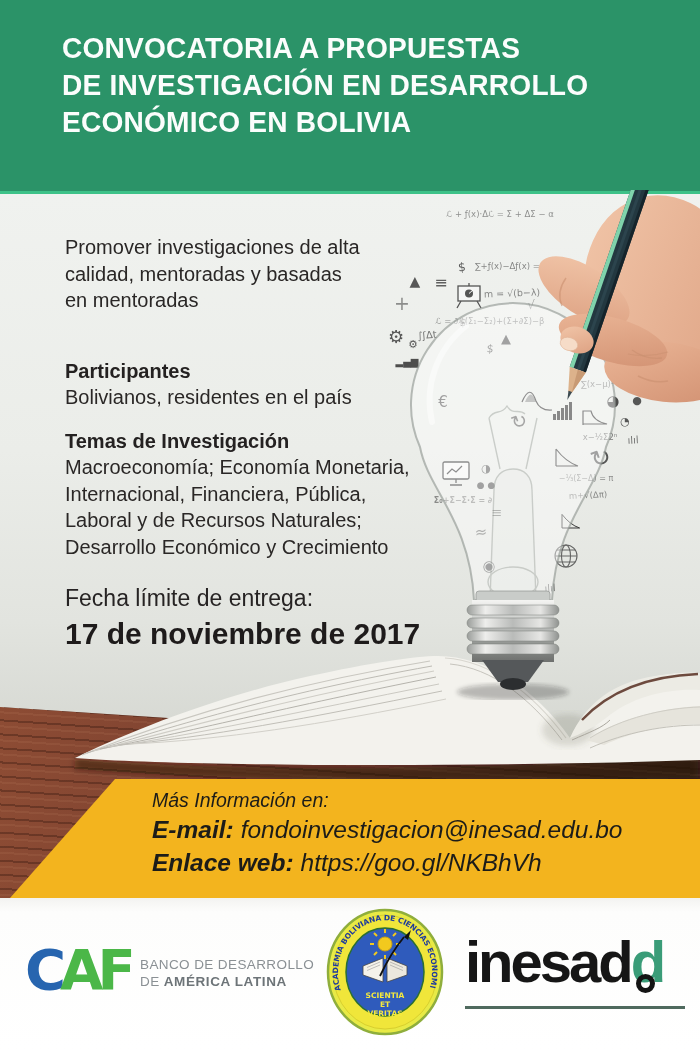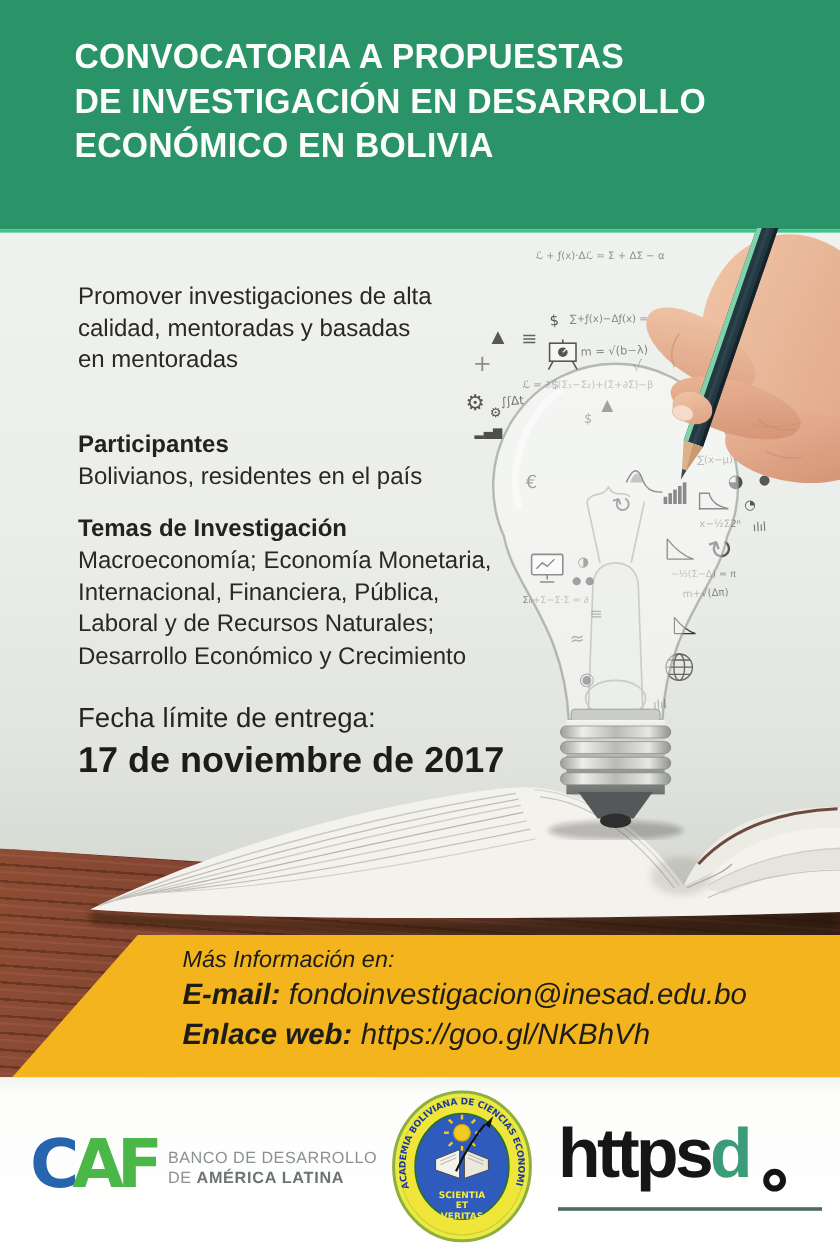--- a/index.html
+++ b/index.html
@@ -1,18 +1,18 @@
 <!DOCTYPE html>
 <html><head>
 <meta charset="utf-8">
 <style>
   html,body{margin:0;padding:0;background:#888;}
   .poster{
     position:relative;width:700px;height:1050px;margin:0 auto;
-    background:#ffffff;overflow:hidden;
+    background:#fef9c3;overflow:hidden;
     font-family:"Liberation Sans",sans-serif;color:#262323;
   }
   
   .header-band{position:absolute;left:0;top:0;width:700px;height:191px;background:#2B9368;}
   .header-accent{position:absolute;left:0;top:191px;width:700px;height:3px;background:#3DC288;}
   .title{
     position:absolute;left:62px;top:30px;color:#fbfdfc;font-weight:bold;
     font-size:29px;line-height:37px;letter-spacing:.2px;
     transform:scaleX(.97);transform-origin:left top;
   }
@@ -129,21 +129,21 @@
       <span class="doodle" style="left: 637px; top: 400px; font-size: 11px; opacity: 0.85; transform: translate(-50%, -50%) rotate(0deg);">●</span>
       <span class="doodle" style="left: 625px; top: 421px; font-size: 11px; opacity: 0.85; transform: translate(-50%, -50%) rotate(0deg);">◔</span>
       <span class="doodle" style="left: 600px; top: 437px; font-size: 8.5px; opacity: 0.65; transform: translate(-50%, -50%) rotate(0deg);">x−½Σ2ⁿ</span>
       <span class="doodle" style="left: 633px; top: 440px; font-size: 10px; opacity: 0.7; transform: translate(-50%, -50%) rotate(-3deg);">ılıl</span>
       <span class="doodle" style="left: 601px; top: 458px; font-size: 24px; opacity: 0.85; transform: translate(-50%, -50%) rotate(-20deg);">↻</span>
       <span class="doodle" style="left: 519px; top: 421px; font-size: 19px; opacity: 0.8; transform: translate(-50%, -50%) rotate(-20deg);">↻</span>
       <span class="doodle" style="left: 586px; top: 478px; font-size: 8px; opacity: 0.55; transform: translate(-50%, -50%) rotate(0deg);">−⅓(Σ−Δ) = π</span>
       <span class="doodle" style="left: 588px; top: 495px; font-size: 8.5px; opacity: 0.6; transform: translate(-50%, -50%) rotate(-3deg);">m+√(Δπ)</span>
       <span class="doodle" style="left: 486px; top: 468px; font-size: 11px; opacity: 0.8; transform: translate(-50%, -50%) rotate(0deg);">◑</span>
       <span class="doodle" style="left: 486px; top: 485px; font-size: 9px; opacity: 0.85; transform: translate(-50%, -50%) rotate(0deg);">● ●</span>
-      <span class="doodle" style="left: 463px; top: 500px; font-size: 8px; opacity: 0.55; transform: translate(-50%, -50%) rotate(0deg);">Σ₀+Σ−Σ·Σ = ∂</span>
+      <span class="doodle" style="left: 463px; top: 500px; font-size: 8px; opacity: 0.55; transform: translate(-50%, -50%) rotate(0deg); font-weight: bold;">Σ₀+Σ−Σ·Σ = ∂</span>
       <span class="doodle" style="left: 497px; top: 512px; font-size: 13px; opacity: 0.8; transform: translate(-50%, -50%) rotate(0deg);">≡</span>
       <span class="doodle" style="left: 481px; top: 532px; font-size: 15px; opacity: 0.7; transform: translate(-50%, -50%) rotate(-6deg);">≈</span>
       <span class="doodle" style="left: 489px; top: 566px; font-size: 15px; opacity: 0.8; transform: translate(-50%, -50%) rotate(0deg);">◉</span>
       <span class="doodle" style="left: 550px; top: 588px; font-size: 10px; opacity: 0.7; transform: translate(-50%, -50%) rotate(-4deg);">ılıl</span>
       <span class="doodle" style="left: 463px; top: 322px; font-size: 10px; opacity: 0.6; transform: translate(-50%, -50%) rotate(0deg);">$</span>
     </div>
 
   <svg class="illu-svg" width="330" height="510" viewBox="0 0 330 510">
     <defs>
       <linearGradient id="metal" x1="0" y1="0" x2="0" y2="1">
@@ -335,18 +335,18 @@
     <g>
       <path d="M79 29 C70 40,62 53,55 68" stroke="#111" stroke-width="1.8" fill="none"></path>
       <path d="M79 29 l7 -7 l-3 10 z" fill="#111"></path>
     </g>
     <text x="60" y="90" text-anchor="middle" font-family="DejaVu Sans,sans-serif" font-size="7.5" font-weight="bold" fill="#f5e93d">SCIENTIA</text>
     <text x="60" y="99" text-anchor="middle" font-family="DejaVu Sans,sans-serif" font-size="7.5" font-weight="bold" fill="#f5e93d">ET</text>
     <text x="60" y="108" text-anchor="middle" font-family="DejaVu Sans,sans-serif" font-size="7.5" font-weight="bold" fill="#f5e93d">VERITAS</text>
   </svg>
 
   <div class="inesad">
-    <span class="word">https</span><span class="word d">d</span>
+    <span class="word">inesad</span><span class="word d">d</span>
     <span class="dot"></span>
     <div class="rule"></div>
   </div>
 
 </div>
 
 </body></html>

